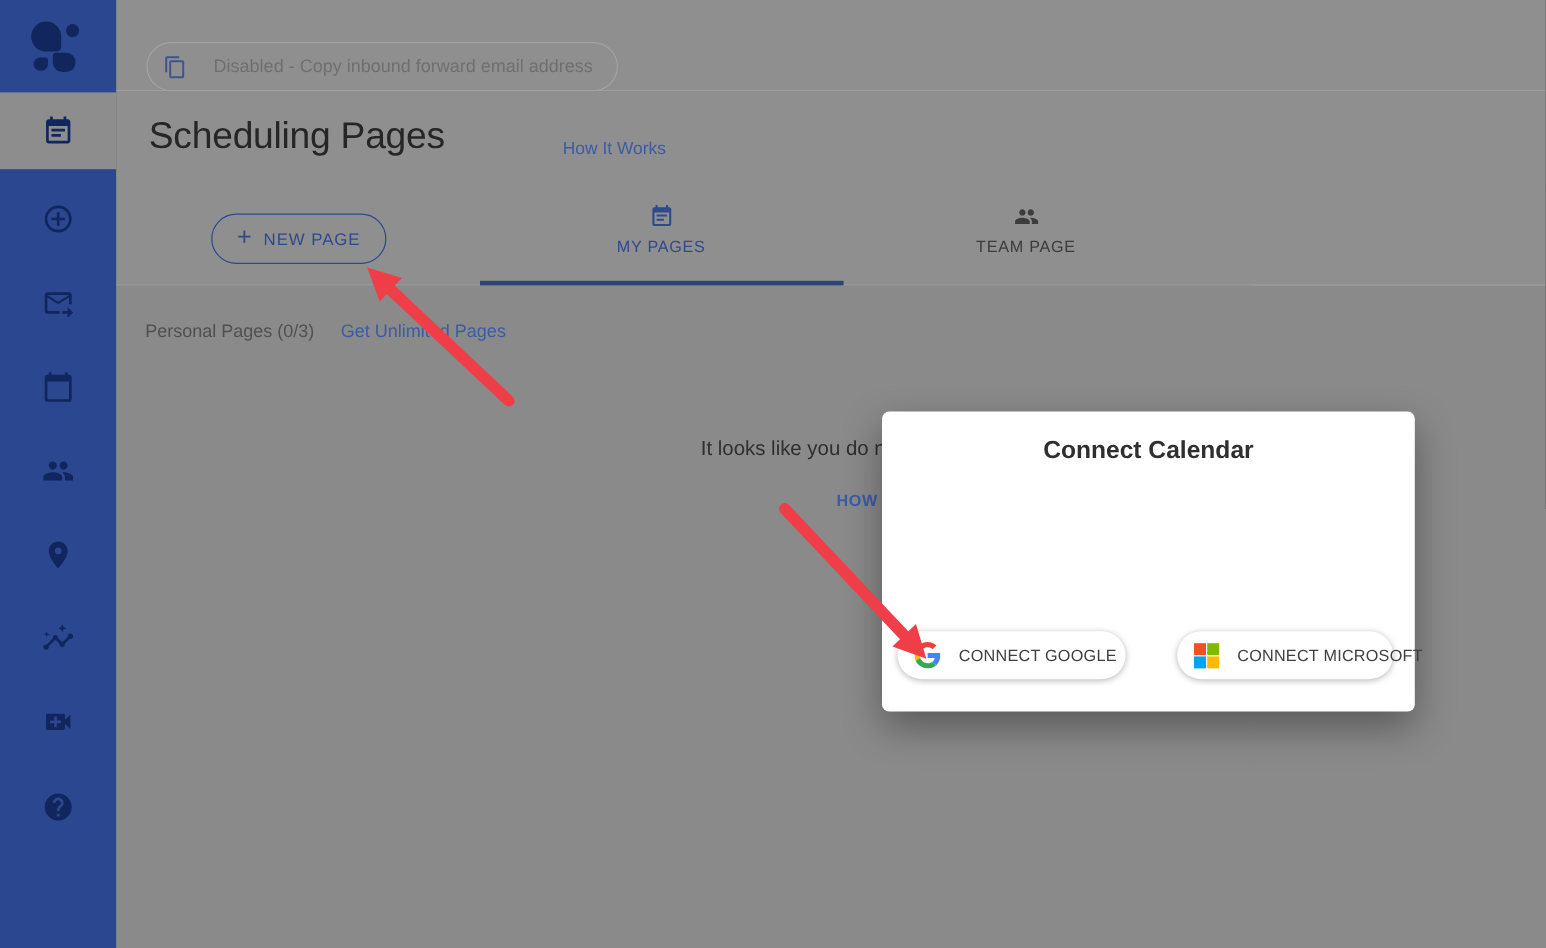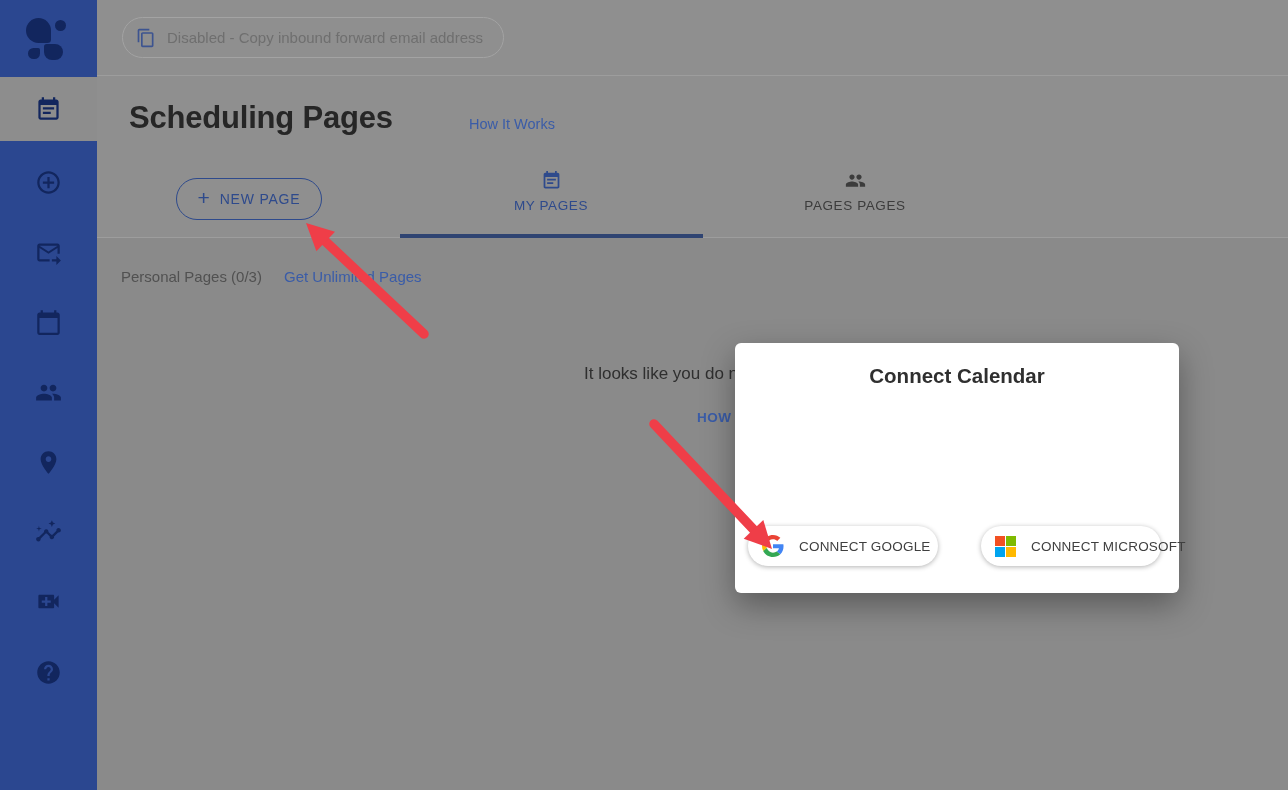--- a/index.html
+++ b/index.html
@@ -14,28 +14,28 @@
   .logo .b1{left:2px;top:2px;width:25px;height:25px;border-radius:13px 13px 4px 13px;}
   .logo .b2{left:31px;top:4px;width:11px;height:11px;border-radius:50%;}
   .logo .b3{left:4px;top:32px;width:12px;height:11px;border-radius:6px 2px 6px 6px;}
   .logo .b4{left:20px;top:28px;width:19px;height:16px;border-radius:3px 9px 9px 9px;}
   .nav-item{position:absolute;left:0;width:97px;height:64px;display:flex;align-items:center;justify-content:center;color:var(--c-sidebar_icon);cursor:pointer;}
   .nav-item.active{background:var(--c-active_item_bg);}
   .nav-item svg{width:27px;height:27px;fill:currentColor;}
 
   
   .topbar{position:absolute;left:97px;top:0;width:1191px;height:76px;background:var(--c-topbar_bg);border-bottom:1px solid var(--c-divider);box-sizing:border-box;}
-  .disabled-btn{position:absolute;left:25px;top:17px;height:41px;display:flex;align-items:center;gap:11px;
+  .disabled-btn{position:absolute;left:25px;top:35px;height:41px;display:flex;align-items:center;gap:22px;
     padding:0 20px 0 13px;border:1px solid var(--c-disabled_btn_border);border-radius:21px;
     color:var(--c-disabled_btn_text);font-size:15px;background:transparent;}
   .disabled-btn svg{width:20px;height:20px;fill:var(--c-copy_icon);}
 
   
   .header{position:absolute;left:97px;top:76px;width:1191px;height:80px;background:var(--c-topbar_bg);}
-  .page-title{position:absolute;left:24px;top:16px;margin:8px;font-size:31px;font-weight:700;color:var(--c-heading_text);letter-spacing:-0.2px;}
+  .page-title{position:absolute;left:24px;top:16px;margin:3px;font-size:31px;font-weight:400;color:var(--c-heading_text);letter-spacing:-0.2px;}
   .hiw-link{position:absolute;left:356px;top:40px;font-size:14.5px;color:var(--c-link_blue);text-decoration:none;cursor:pointer;margin-left:16px;}
 
   
   .tabrow{position:absolute;left:97px;top:156px;width:1191px;height:82px;background:var(--c-topbar_bg);border-bottom:1px solid var(--c-divider);box-sizing:border-box;}
   .new-page-btn{position:absolute;left:79px;top:22px;width:146px;height:42px;border:1px solid var(--c-accent_navy);
     border-radius:21px;background:transparent;color:var(--c-accent_navy);font-size:14px;letter-spacing:0.8px;
     display:flex;align-items:center;justify-content:center;gap:9px;cursor:pointer;font-family:inherit;}
   .new-page-btn .plus{font-size:21px;font-weight:400;margin-top:-2px;}
   .tab{position:absolute;top:14px;width:220px;display:flex;flex-direction:column;align-items:center;gap:7px;cursor:pointer;justify-content:flex-end;}
   .tab-mypages{left:344px;}
@@ -165,21 +165,21 @@
       <svg viewBox="0 0 24 24">
           <path d="M17 10H7v2h10v-2zm2-7h-1V1h-2v2H8V1H6v2H5c-1.11 0-1.99.9-1.99 2L3 19c0 1.1.89 2 2 2h14c1.1 0 2-.9 2-2V5c0-1.1-.9-2-2-2zm0 16H5V8h14v11zM14 14H7v2h7v-2z"></path>
         </svg>
       <span class="tab-label">MY PAGES</span>
     </div>
 
     <div class="tab tab-teampages">
       <svg viewBox="0 0 24 24">
           <path d="M16 11c1.66 0 2.99-1.34 2.99-3S17.66 5 16 5c-1.66 0-3 1.34-3 3s1.34 3 3 3zm-8 0c1.66 0 2.99-1.34 2.99-3S9.66 5 8 5C6.34 5 5 6.34 5 8s1.34 3 3 3zm0 2c-2.33 0-7 1.17-7 3.5V19h14v-2.5c0-2.33-4.67-3.5-7-3.5zm8 0c-.29 0-.62.02-.97.05 1.16.84 1.97 1.97 1.97 3.45V19h6v-2.5c0-2.33-4.67-3.5-7-3.5z"></path>
         </svg>
-      <span class="tab-label">PAGES PAGES</span>
+      <span class="tab-label">TEAM PAGE</span>
     </div>
 
     <div class="tab-underline"></div>
   </div>
 
   <div class="content">
     <span class="pp-label">Personal Pages (0/3)</span>
     <a class="pp-link">Get Unlimited Pages</a>
     <span class="empty-text">It looks like you do n</span>
     <a class="how-link">HOW</a>

